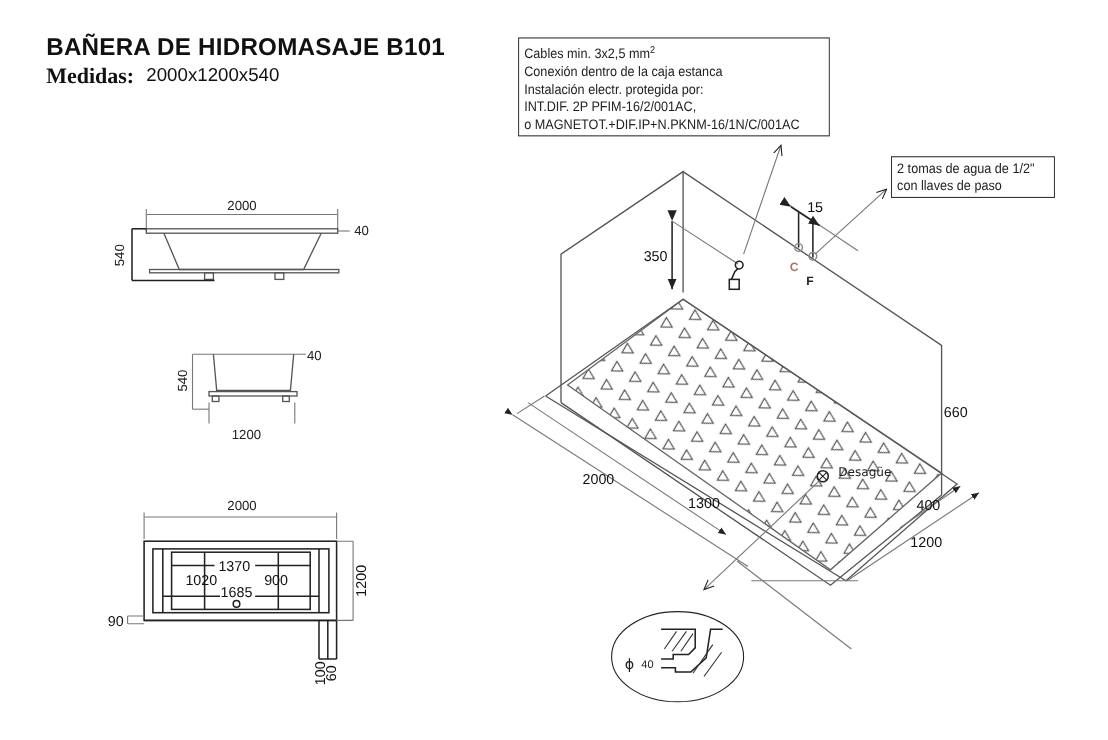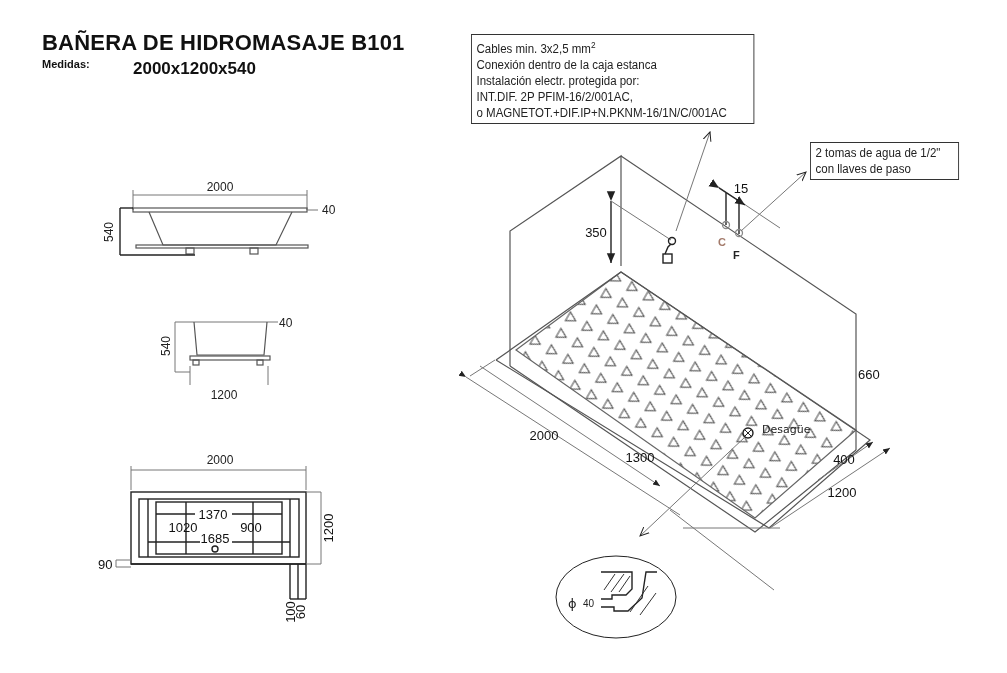--- a/index.html
+++ b/index.html
@@ -1,21 +1,21 @@
 <!DOCTYPE html>
 <html><head>
 <meta charset="utf-8">
 <style>
   html, body { margin: 0; padding: 0; background: #ffffff; }
   body { width: 1007px; height: 673px; position: relative; overflow: hidden;
          font-family: "Liberation Sans", "DejaVu Sans", sans-serif; color: #111; }
   .abs { position: absolute; }
   .title { left: 42px; top: 30px; font-size: 22px; font-weight: bold; letter-spacing: 0.2px; }
-  .subtitle-label { left: 42px; top: 58px; font-size: 11px; font-weight: bold; }
-  .subtitle-value { left: 133px; top: 59px; font-size: 17px; font-weight: bold; }
+  .subtitle-label { left: 42px; top: 58px; font-size: 20px; font-weight: bold; font-family: Liberation Serif, serif; }
+  .subtitle-value { left: 133px; top: 59px; font-size: 17px; font-weight: normal; }
   svg { position: absolute; left: 0; top: 0; }
   .ln { stroke: #555; stroke-width: 1.2; fill: none; }
   .lnd { stroke: #222; stroke-width: 1.4; fill: none; }
   .thin { stroke: #777; stroke-width: 1; fill: none; }
   .dim { font-size: 12px; fill: #222; font-family: "Liberation Sans", "DejaVu Sans", sans-serif; }
   .dimb { font-size: 13px; fill: #111; font-family: "Liberation Sans", "DejaVu Sans", sans-serif; }
   .note-box { border: 1.5px solid #333; background: #fff; font-size: 12.5px; line-height: 16px;
               padding: 2px 5px; font-family: "Liberation Sans", "DejaVu Sans", sans-serif;
               transform: scaleX(0.92); transform-origin: left top; color: #222; }
   .note-box sup { font-size: 9px; }

